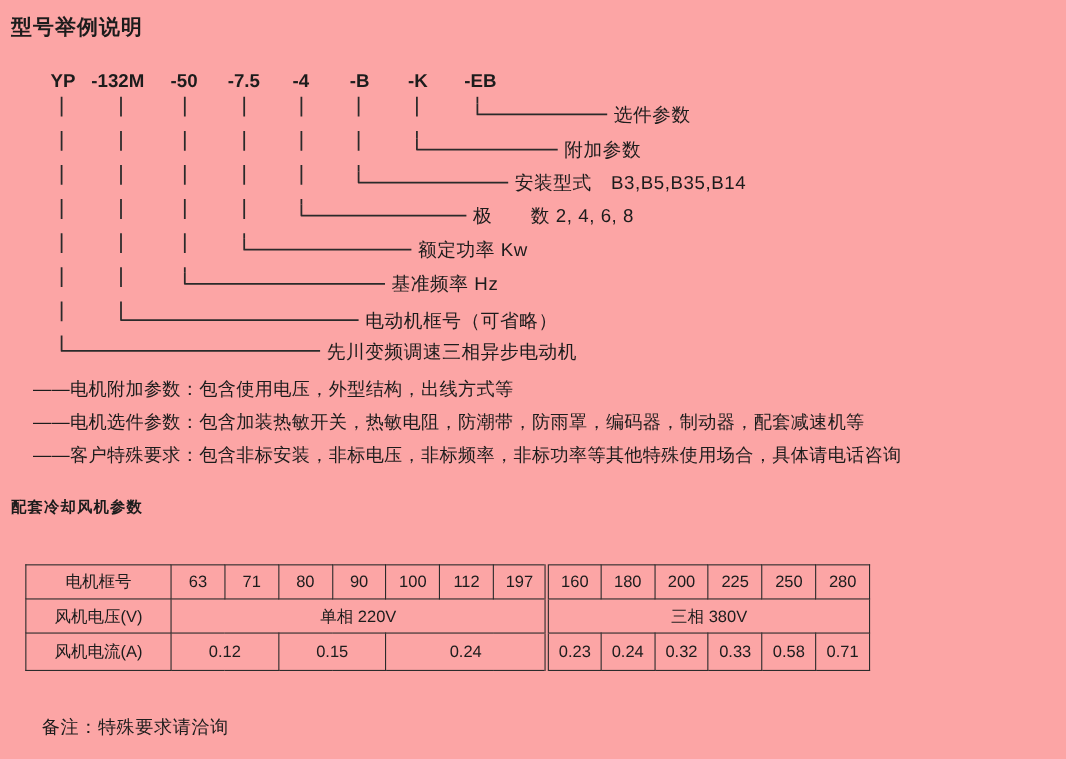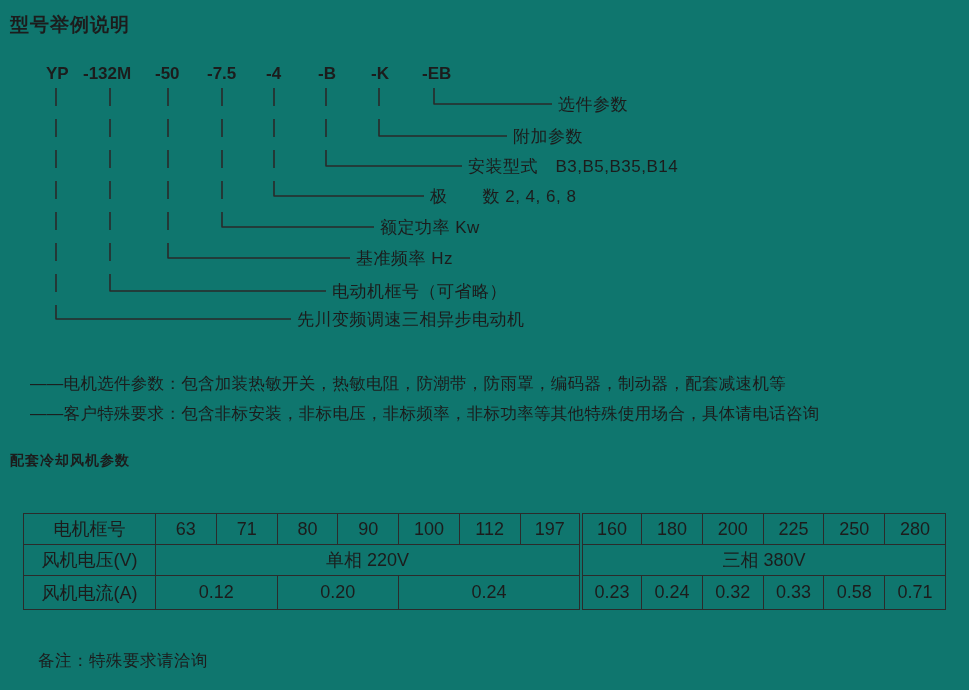--- a/index.html
+++ b/index.html
@@ -1,20 +1,20 @@
 <!DOCTYPE html>
 <html><head>
 <meta charset="utf-8">
 <style>
   html, body { margin: 0; padding: 0; background: #ffffff; }
   .page {
     position: relative;
     width: 969px;
     height: 690px;
-    background: #0f766e;
+    background: #fca5a5;
     font-family: "Liberation Sans", "DejaVu Sans", sans-serif;
     color: #1c1c1c;
     overflow: hidden;
   }
   .page-title {
     position: absolute;
     left: 10px; top: 12px;
     font-size: 19px;
     font-weight: 700;
     letter-spacing: 1px;
@@ -43,24 +43,24 @@
   .section-title {
     position: absolute;
     left: 10px; top: 452px;
     font-size: 14px;
     font-weight: 700;
     letter-spacing: 1px;
   }
   .fan-table {
     position: absolute;
     left: 23px; top: 513px;
-    width: 923px;
+    width: 768px;
     border-collapse: collapse;
     table-layout: fixed;
-    font-size: 18px;
+    font-size: 15px;
     border-radius: 25px;
   }
   .fan-table td {
     border: 1.5px solid #2b2b2b;
     text-align: center;
     vertical-align: middle;
     height: 30px;
     padding: 0 2px;
     overflow: hidden;
     white-space: nowrap;
@@ -110,20 +110,21 @@
       <text x="371" y="79" class="model-code">-K</text>
       <line x1="379" y1="88" x2="379" y2="126" stroke="#2a2a2a" stroke-width="1.6" stroke-dasharray="18 13"></line>
       <polyline points="379,126 379,136 507,136" fill="none" stroke="#2a2a2a" stroke-width="1.6" stroke-linejoin="round" stroke-linecap="butt"></polyline>
       <text x="513" y="142" class="diagram-label">附加参数</text>
       <text x="422" y="79" class="model-code">-EB</text>
       <line x1="434" y1="88" x2="434" y2="94" stroke="#2a2a2a" stroke-width="1.6" stroke-dasharray="18 13"></line>
       <polyline points="434,94 434,104 552,104" fill="none" stroke="#2a2a2a" stroke-width="1.6" stroke-linejoin="round" stroke-linecap="butt"></polyline>
       <text x="558" y="110" class="diagram-label">选件参数</text>
     </svg>
 
+  <div class="spec-note note-a">——电机附加参数：包含使用电压，外型结构，出线方式等</div>
   <div class="spec-note note-b">——电机选件参数：包含加装热敏开关，热敏电阻，防潮带，防雨罩，编码器，制动器，配套减速机等</div>
   <div class="spec-note note-c">——客户特殊要求：包含非标安装，非标电压，非标频率，非标功率等其他特殊使用场合，具体请电话咨询</div>
 
   <div class="section-title">配套冷却风机参数</div>
 
   <table class="fan-table">
     <colgroup>
         <col style="width: 132px;">
         <col>
         <col>
@@ -157,21 +158,21 @@
           <td>280</td>
         </tr>
         <tr>
           <td>风机电压(V)</td>
           <td colspan="7">单相 220V</td>
           <td colspan="6" class="dbl">三相 380V</td>
         </tr>
         <tr>
           <td>风机电流(A)</td>
           <td colspan="2">0.12</td>
-          <td colspan="2">0.20</td>
+          <td colspan="2">0.15</td>
           <td colspan="3">0.24</td>
           <td colspan="1" class="dbl">0.23</td>
           <td colspan="1">0.24</td>
           <td colspan="1">0.32</td>
           <td colspan="1">0.33</td>
           <td colspan="1">0.58</td>
           <td colspan="1">0.71</td>
         </tr>
       </tbody>
   </table>

